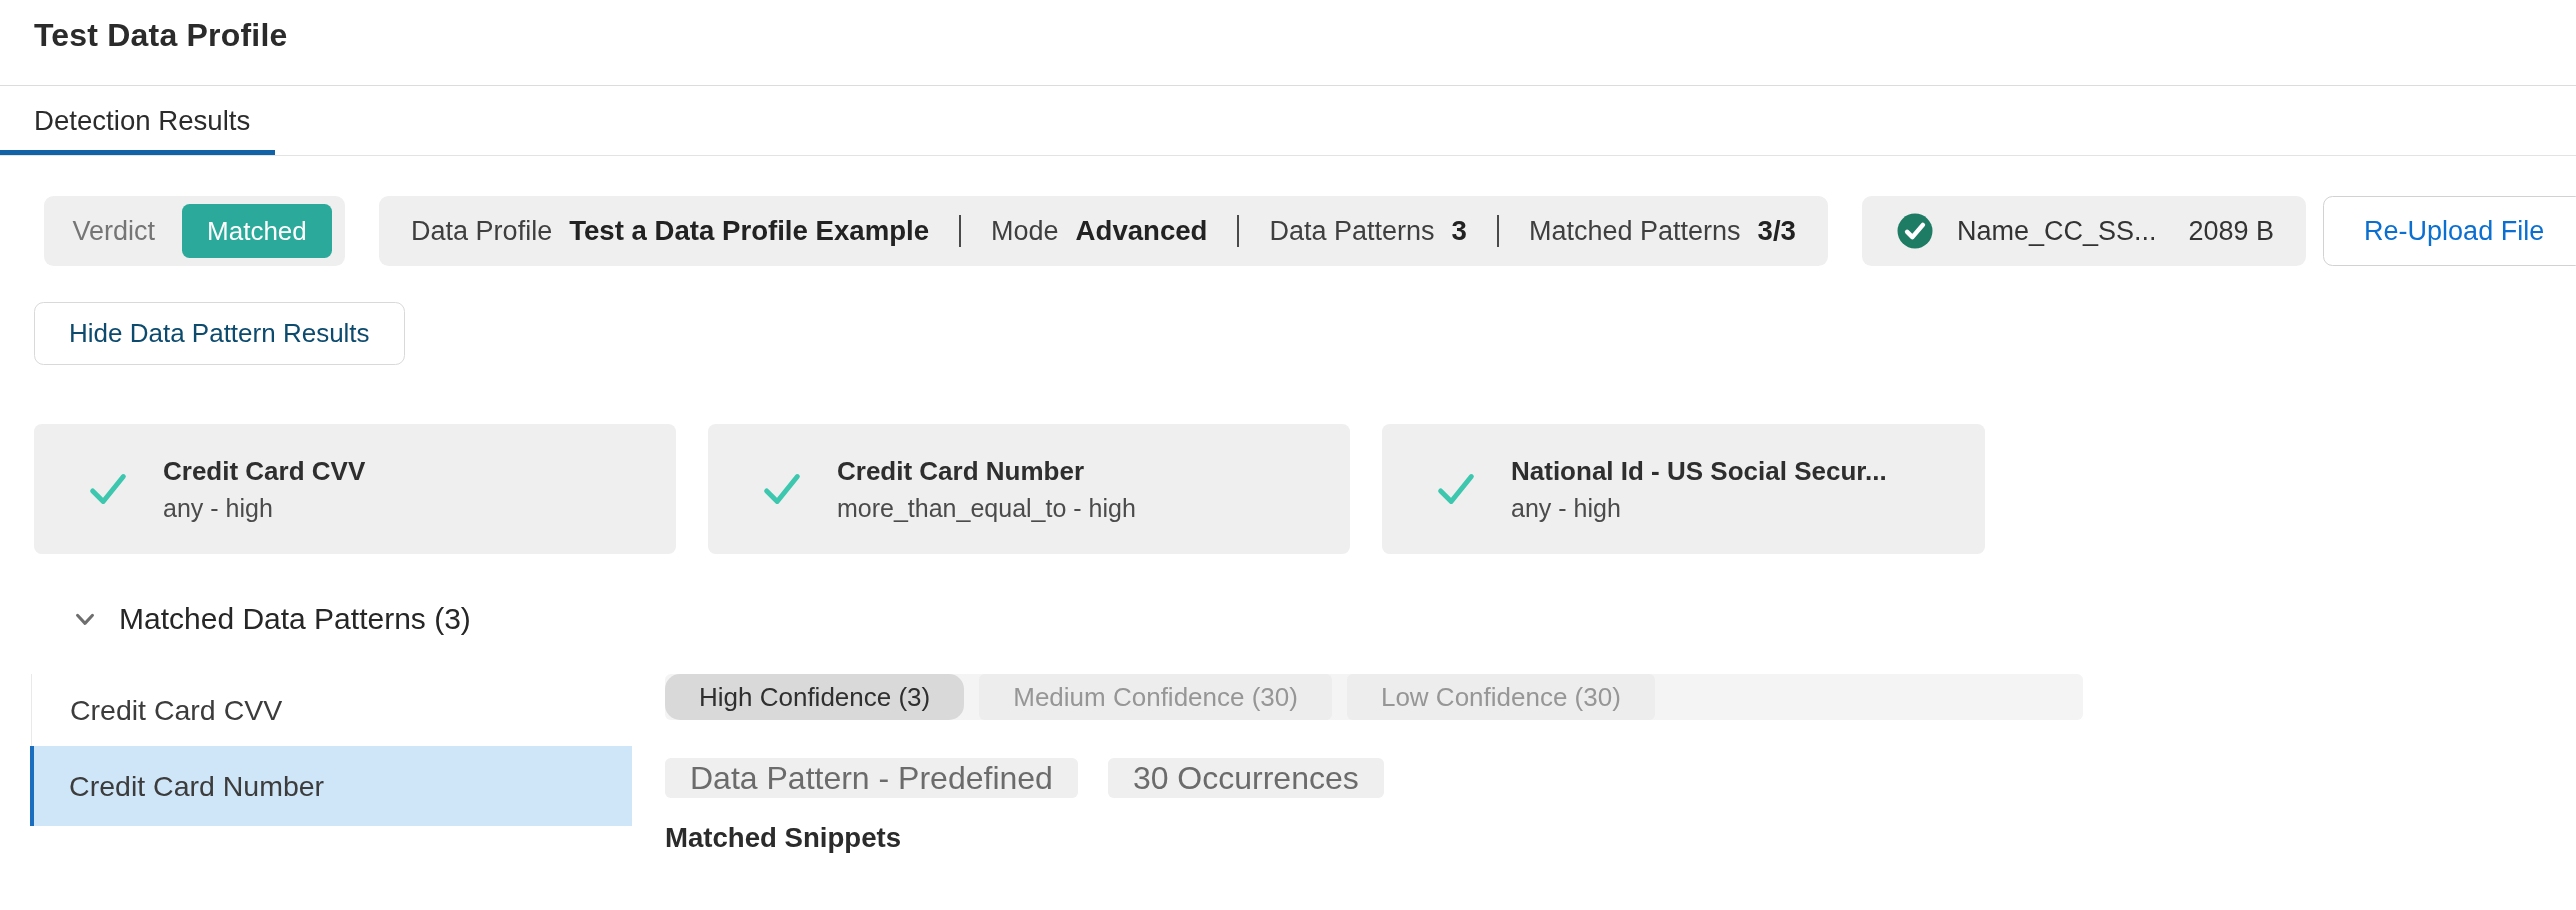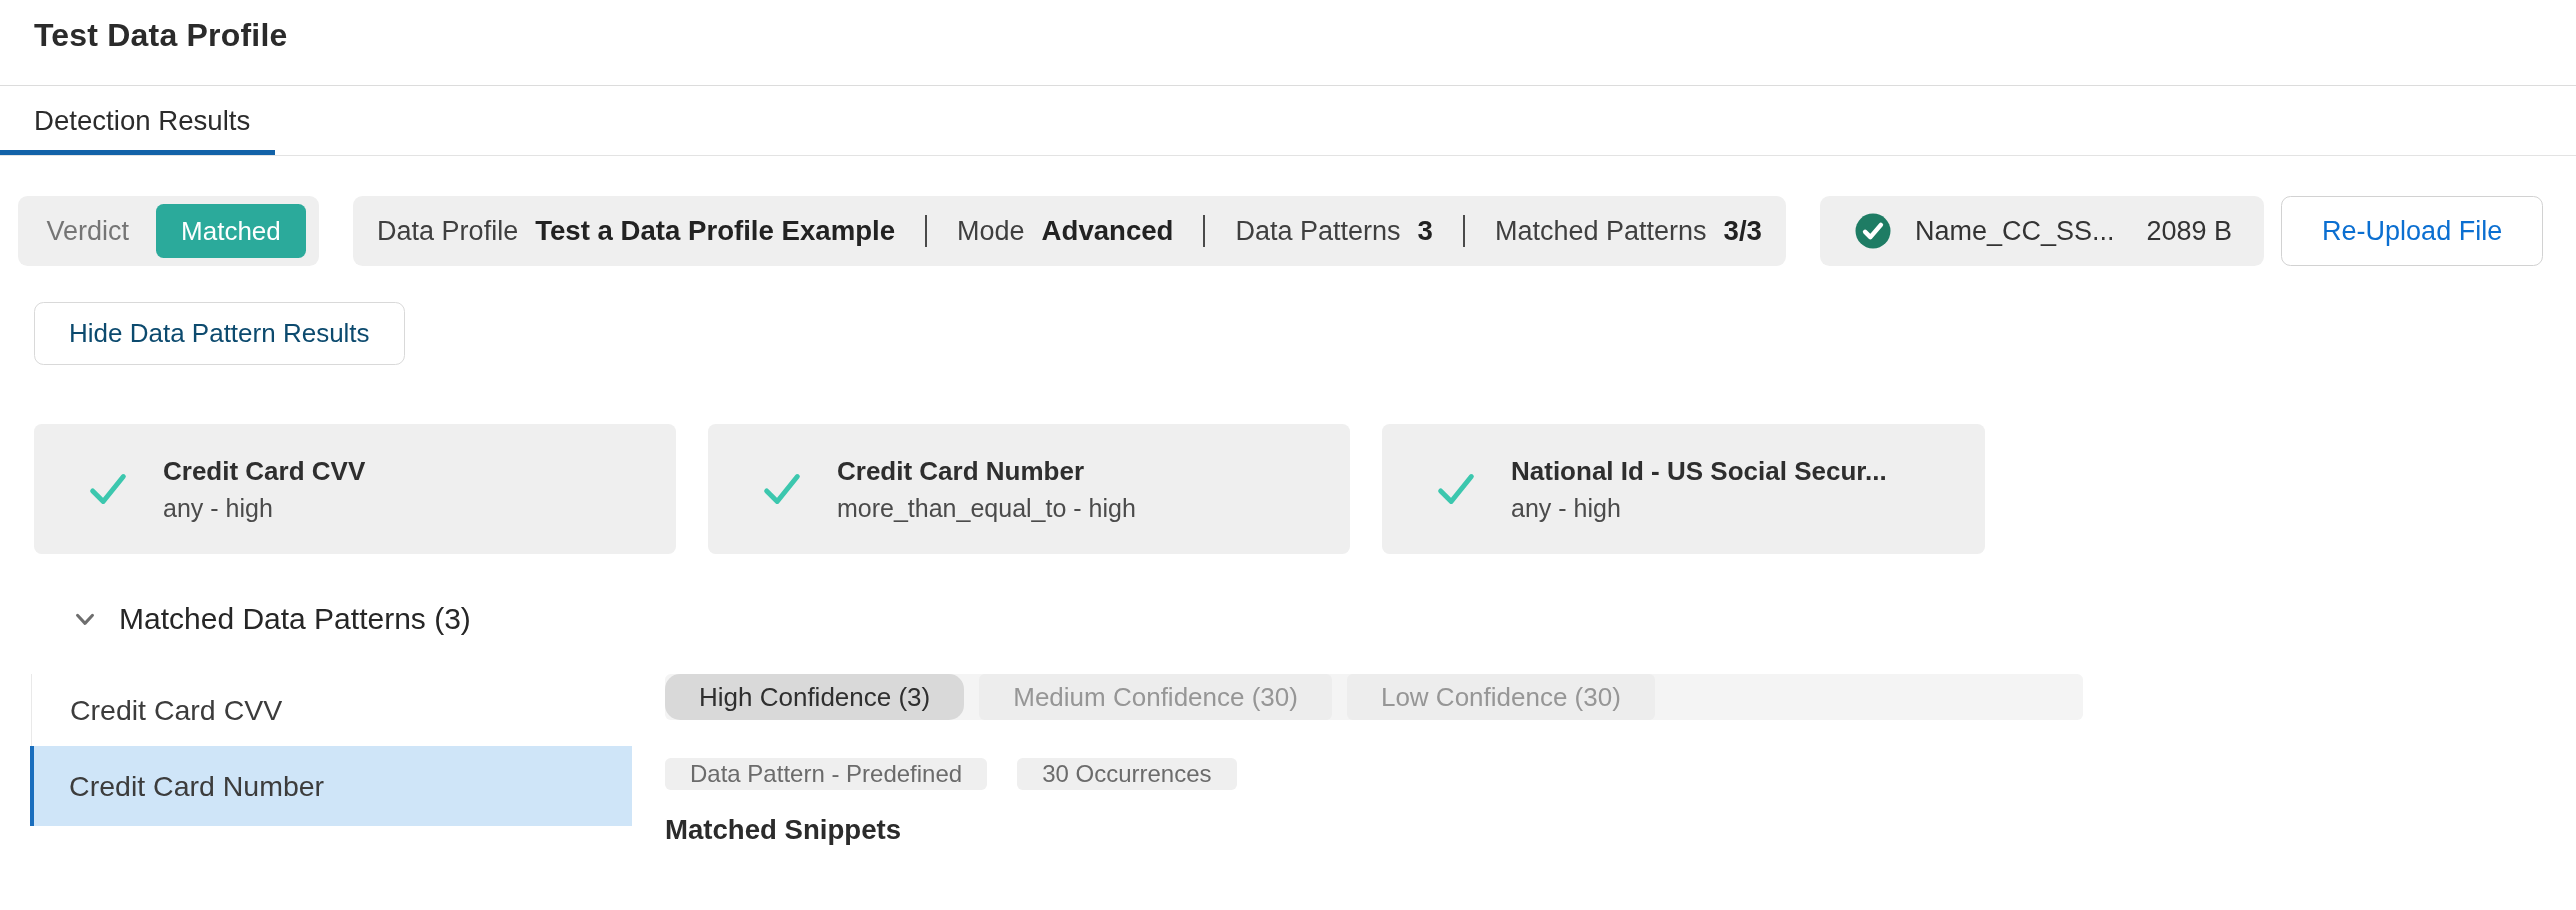--- a/index.html
+++ b/index.html
@@ -8,28 +8,28 @@
 
   
   .page-header { height:86px; padding:17px 0 0 34px; border-bottom:1px solid #dcdcdc; }
   .page-title  { font-size:32px; font-weight:bold; color:#2b2b2b; letter-spacing:0.2px; }
 
   .tab-bar { border-bottom:1px solid #e3e3e3; }
   .tab { display:inline-block; padding:19px 25px 13.3px 34px;
          border-bottom:5.7px solid #1262a8; font-size:27.6px; color:#2b2b2b; cursor:pointer; }
 
   
-  .summary-row { display:flex; align-items:center; margin:40px 23px 0 18px; }
+  .summary-row { display:flex; align-items:center; margin:40px 23px 0 44px; }
   .gray-box { background:#efefef; border-radius:9.5px; height:70px;
               display:flex; align-items:center; }
   .verdict-box { padding:0 13.3px 0 28.5px; }
   .verdict-label { font-size:27px; color:#757575; margin-right:27px; }
   .verdict-badge { background:#2baa9b; color:#ffffff; font-size:26px;
                    border-radius:7.6px; padding:11.4px 25px; }
-  .info-box { margin-left:34px; padding:0 24px; }
+  .info-box { margin-left:34px; padding:0 32px; }
   .info-seg { display:flex; align-items:center; }
   .info-seg + .info-seg { border-left:2.9px solid #4a4a4a; margin-left:30px; padding-left:30px; }
   .info-seg .lbl { font-size:27px; color:#3f3f3f; margin-right:17px; white-space:nowrap; }
   .info-seg .val { font-size:27.6px; font-weight:bold; color:#222222; white-space:nowrap; }
   .file-chip { margin-left:34px; padding:0 32px; }
   .file-chip svg { width:42px; height:42px; flex:0 0 auto; }
   .file-name { font-size:27px; color:#333333; margin-left:21px; white-space:nowrap; }
   .file-size { font-size:27px; color:#333333; margin-left:32px; white-space:nowrap; }
   .btn { height:70px; border-radius:9.5px; font-size:27px; display:flex;
          align-items:center; justify-content:center; cursor:pointer; white-space:nowrap;
@@ -68,22 +68,22 @@
 
   .right-col { margin-left:33px; width:1418px; }
   .conf-strip { background:#f4f4f4; border-radius:5.7px; height:46px;
                 display:flex; align-items:stretch; }
   .conf-tab { display:flex; align-items:center; padding:0 34px; font-size:26px;
               border-radius:5.7px; cursor:pointer; white-space:nowrap; }
   .conf-tab.active { background:#d9d9d9; color:#2f2f2f;border-radius:15px; }
   .conf-tab.inactive { background:#ededed; color:#969696; margin-left:15px; }
 
   .chips-row { display:flex; margin-top:38px; gap:30px; }
-  .chip { background:#efefef; border-radius:5.7px; height:32px; padding:0 25px;
-          display:flex; align-items:center; font-size:24px; color:#6b6b6b; white-space:nowrap; }
+  .chip { background:#efefef; border-radius:5.7px; height:40px; padding:0 25px;
+          display:flex; align-items:center; font-size:32px; color:#6b6b6b; white-space:nowrap; }
 
   .snippets-header { margin-top:24px; font-size:27.6px; font-weight:bold; color:#2b2b2b; }
 </style>
 </head>
 <body>
 
 
 
 
 <div class="page-header">

